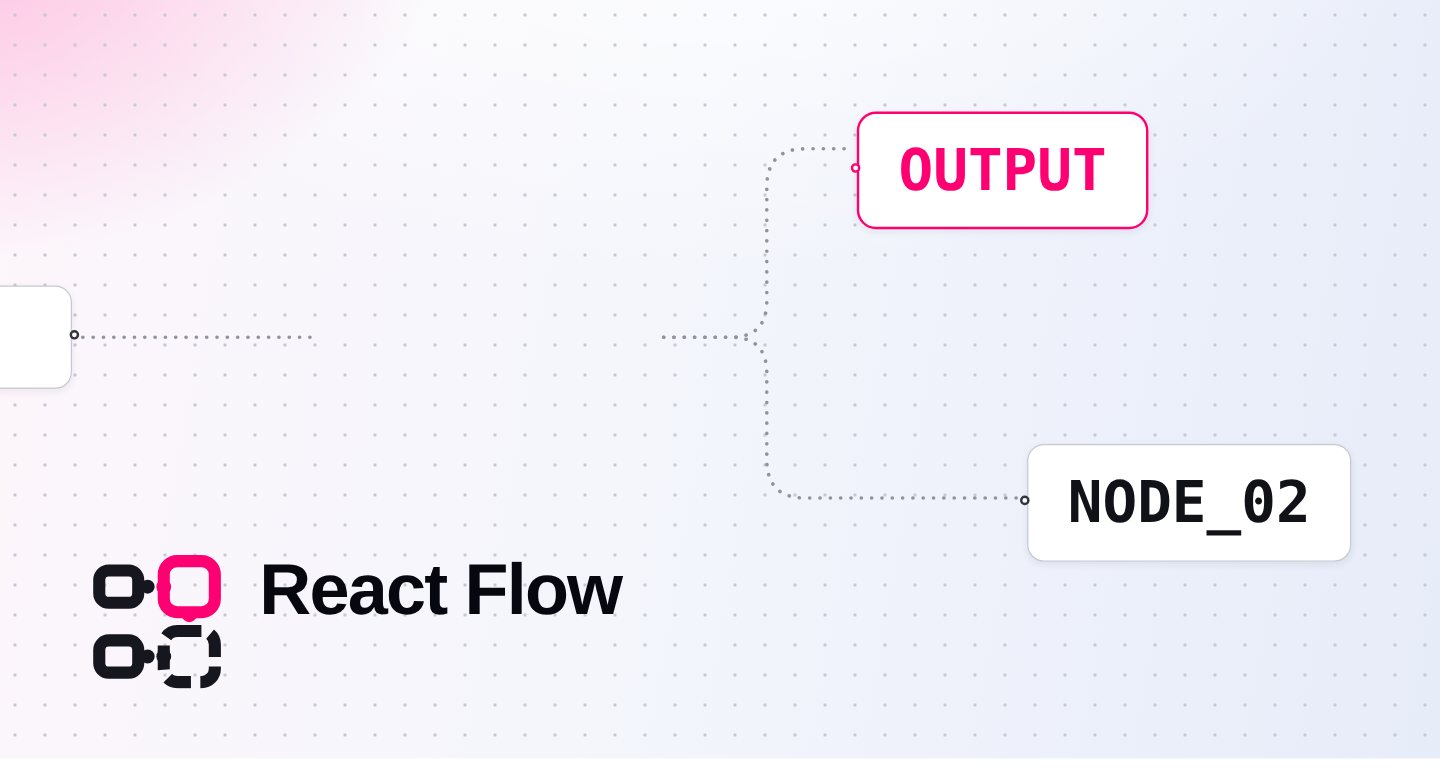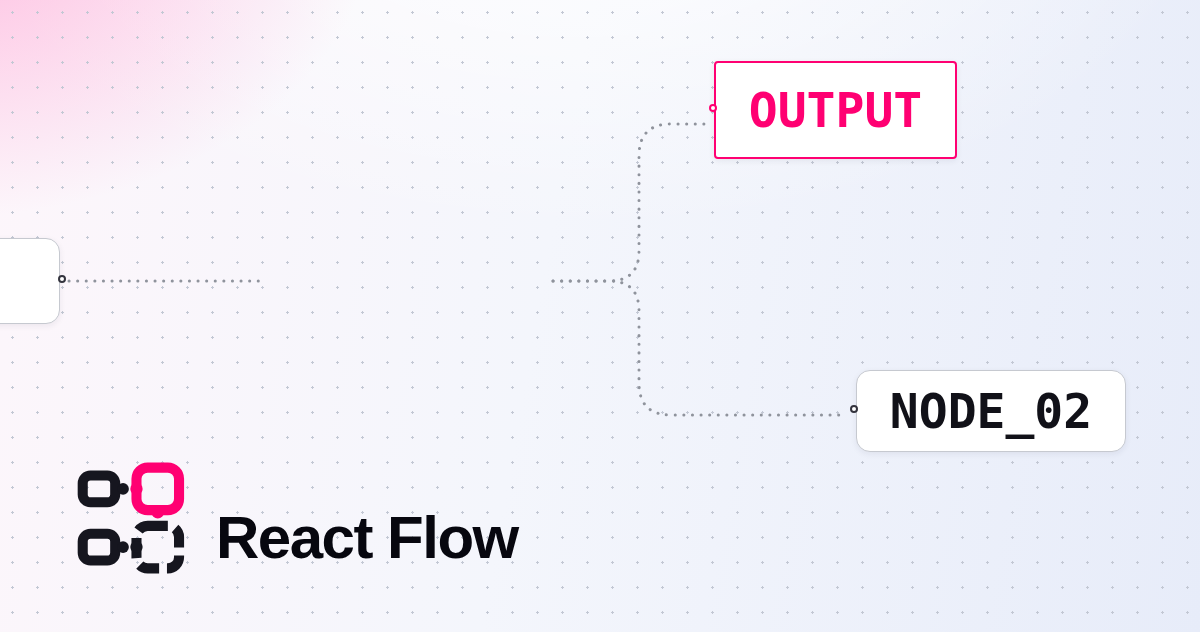--- a/index.html
+++ b/index.html
@@ -45,45 +45,45 @@
     align-items: center;
     justify-content: center;
     font-family: "DejaVu Sans Mono", "Liberation Mono", monospace;
     font-weight: bold;
     font-size: 48px;
     color: var(--node-text, #111118);
   }
   .node-partial  { left: -150px; top: 238px; width: 210px; height: 86px; }
   .node-node01   { left: 271px;  top: 237px; width: 272px; height: 88px; }
   .node-output   {
-    left: 714px; top: 61px; width: 243px; height: 98px;
+    left: 714px; top: 93px; width: 243px; height: 98px;
     border: 2px solid var(--accent, #ff0072);
     color: var(--accent, #ff0072);
-    border-radius: 4px;
+    border-radius: 16px;
   }
-  .node-node02   { left: 856px;  top: 370px; width: 270px; height: 82px; }
+  .node-node02   { left: 856px;  top: 370px; width: 270px; height: 98px; }
 
   .handle {
     position: absolute;
     width: 8px;
     height: 8px;
     background: #ffffff;
     border: 2.5px solid var(--handle-border, #33333d);
     border-radius: 50%;
   }
   .handle.left  { left: -7px;  top: calc(50% - 6.5px); }
   .handle.right { right: -7px; top: calc(50% - 6.5px); }
   .handle.pink  { border-color: var(--accent, #ff0072); }
 
   .brand {
     position: absolute;
     left: 76px;
     top: 462px;
     display: flex;
-    align-items: flex-end;
+    align-items: flex-start;
     gap: 28px;
   }
   .brand-logo { width: 112px; height: 112px; display: block; }
   .brand-name {
     font-size: 60px;
     font-weight: 700;
     letter-spacing: -1.5px;
     color: #07070f;
     line-height: 1;
     padding-bottom: 6px;

